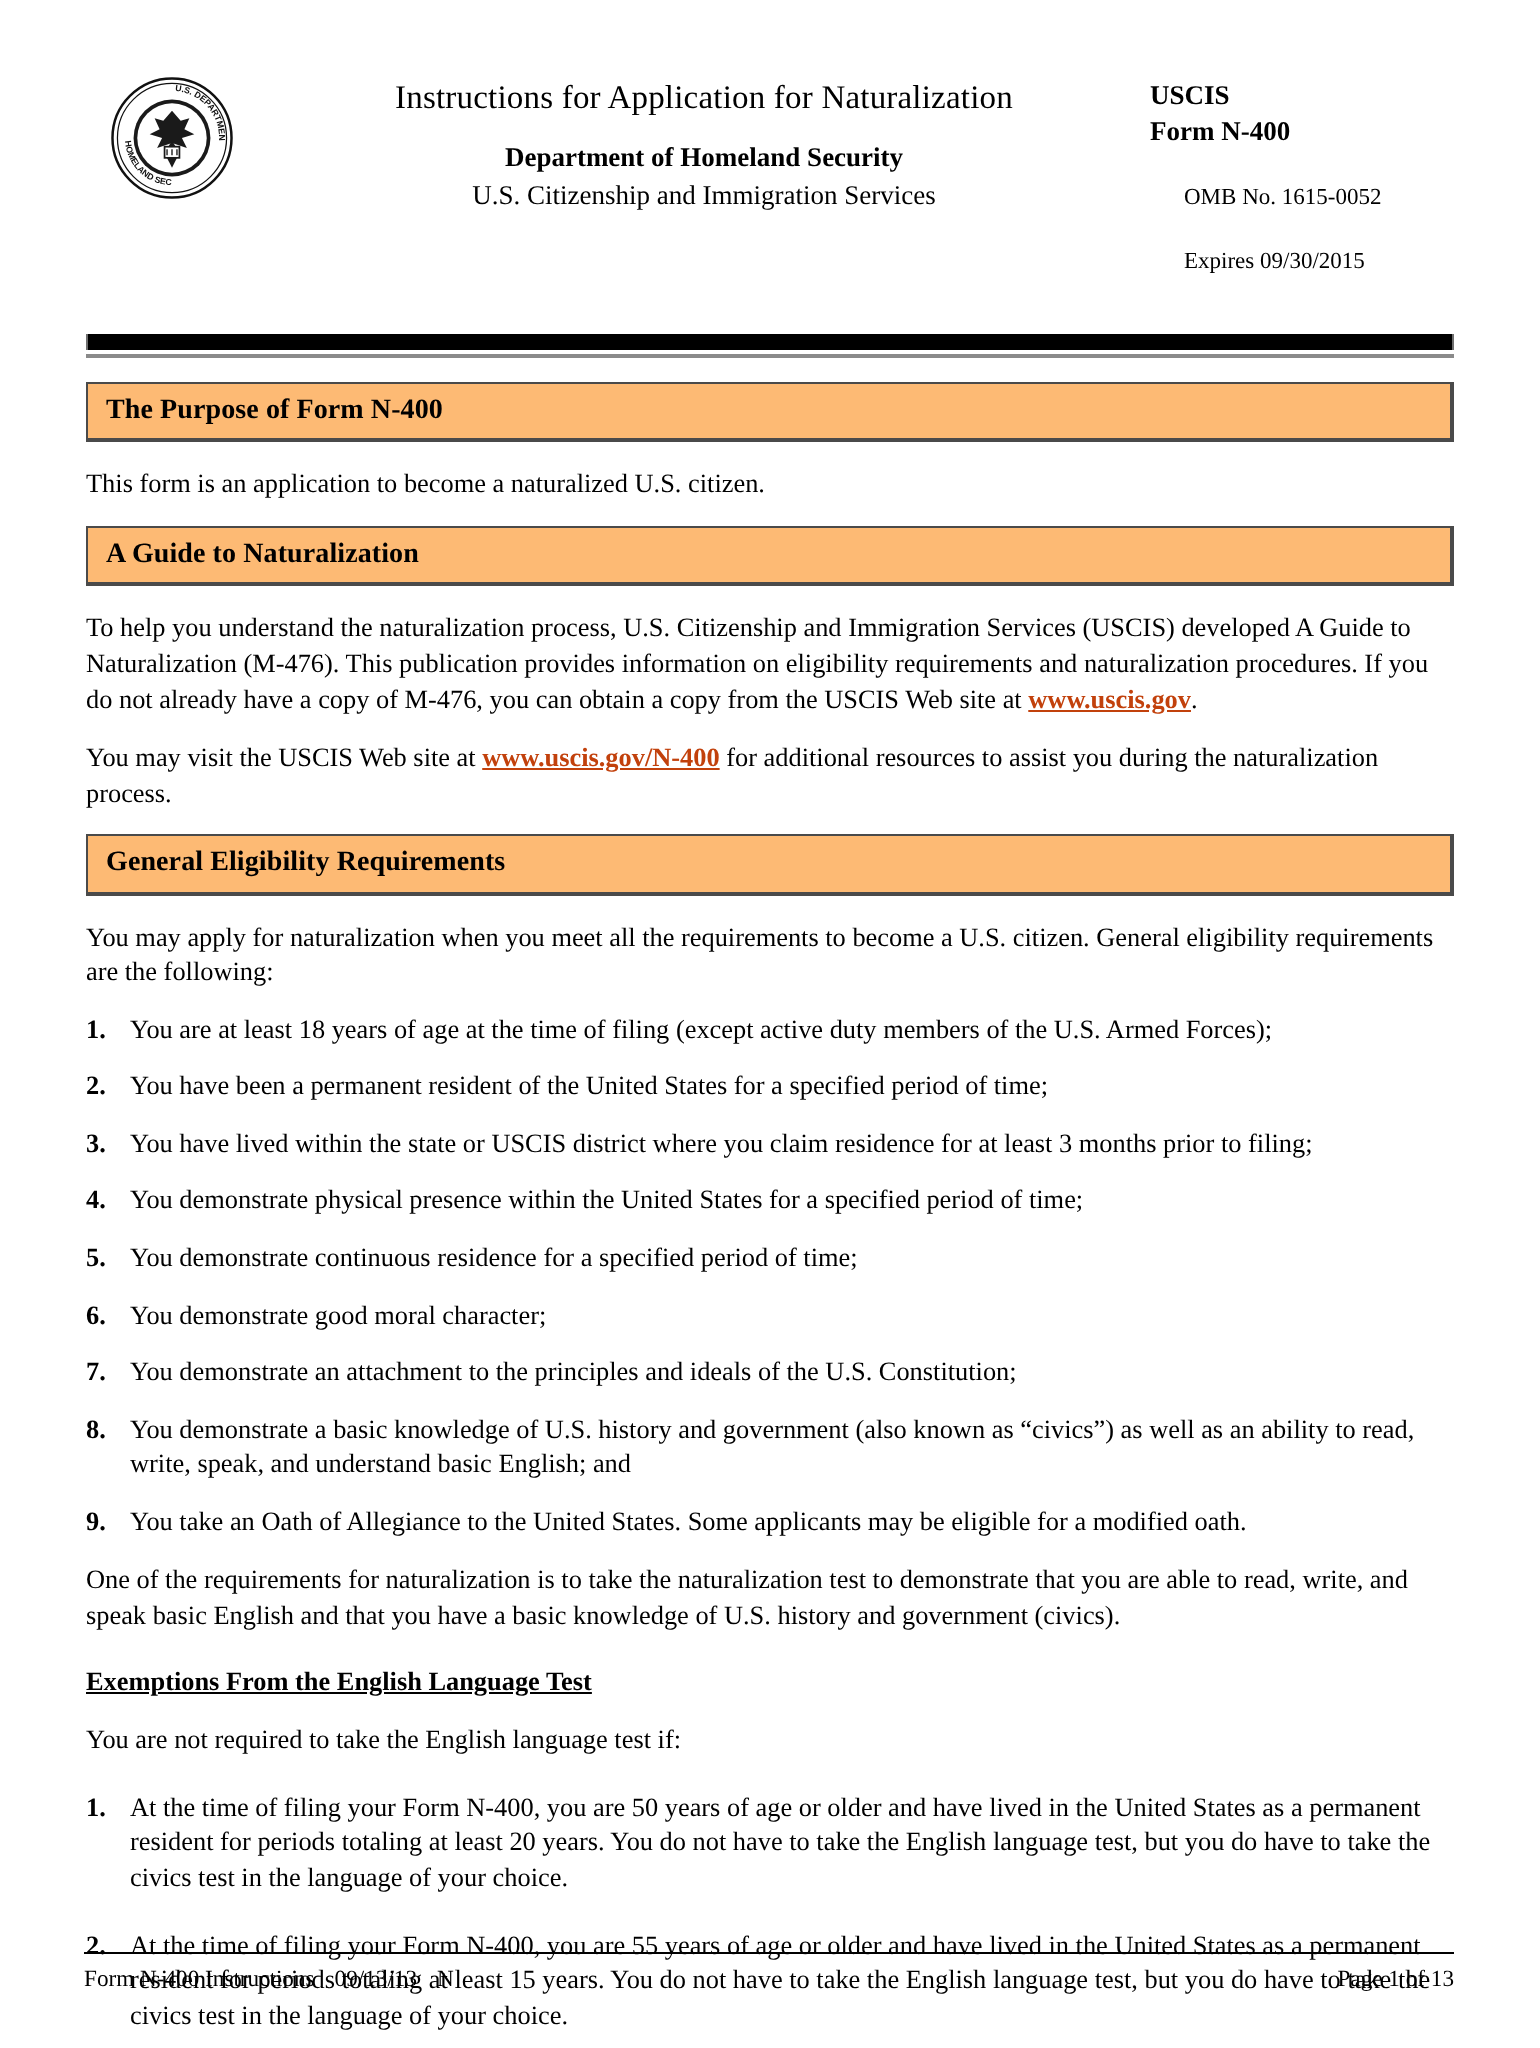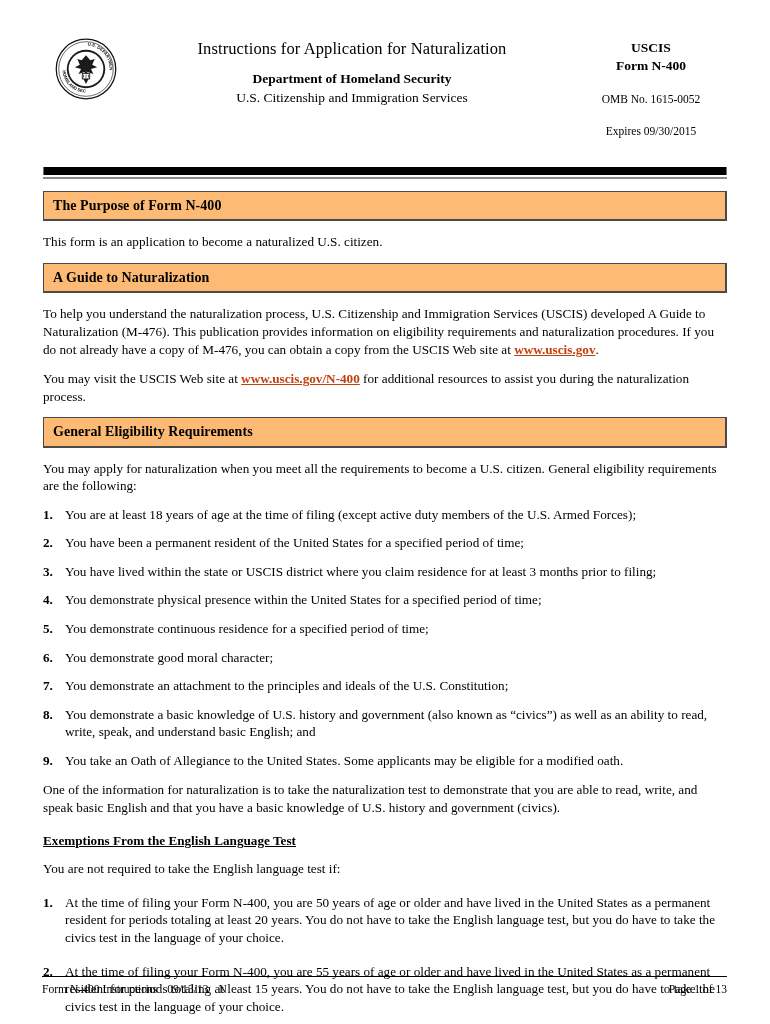--- a/index.html
+++ b/index.html
@@ -62,21 +62,21 @@
   }
   .uscis-line {
     font-size: 13.5px;
     font-weight: normal;
     line-height: 1.2;
     margin: 0;
   }
   .meta-col {
     width: 152px;
     flex: 0 0 152px;
-    text-align: center;
+    text-align: left;
     padding-top: 5px;
   }
   .meta-strong {
     font-size: 13.5px;
     font-weight: bold;
     line-height: 1.32;
     margin: 0;
   }
   .meta-small {
     font-size: 11.5px;
@@ -265,21 +265,21 @@
       <li><span class="num">2.</span><span>You have been a permanent resident of the United States for a specified period of time;</span></li>
       <li><span class="num">3.</span><span>You have lived within the state or USCIS district where you claim residence for at least 3 months prior to filing;</span></li>
       <li><span class="num">4.</span><span>You demonstrate physical presence within the United States for a specified period of time;</span></li>
       <li><span class="num">5.</span><span>You demonstrate continuous residence for a specified period of time;</span></li>
       <li><span class="num">6.</span><span>You demonstrate good moral character;</span></li>
       <li><span class="num">7.</span><span>You demonstrate an attachment to the principles and ideals of the U.S. Constitution;</span></li>
       <li><span class="num">8.</span><span>You demonstrate a basic knowledge of U.S. history and government (also known as “civics”) as well as an ability to read, write, speak, and understand basic English; and</span></li>
       <li><span class="num">9.</span><span>You take an Oath of Allegiance to the United States.  Some applicants may be eligible for a modified oath.</span></li>
     </ol>
 
-    <p class="body">One of the information for naturalization is to take the naturalization test to demonstrate that you are able to read, write, and speak basic English and that you have a basic knowledge of U.S. history and government (civics).</p>
+    <p class="body">One of the requirements for naturalization is to take the naturalization test to demonstrate that you are able to read, write, and speak basic English and that you have a basic knowledge of U.S. history and government (civics).</p>
     <div>
       <span class="sub-head">Exemptions From the English Language Test</span>
     </div>
     <p class="body tight">You are not required to take the English language test if:</p>
     <ol class="numlist spaced">
       <li><span class="num">1.</span><span>At the time of filing your Form N-400, you are 50 years of age or older and have lived in the United States as a permanent resident for periods totaling at least 20 years.  You do not have to take the English language test, but you do have to take the civics test in the language of your choice.</span></li>
       <li><span class="num">2.</span><span>At the time of filing your Form N-400, you are 55 years of age or older and have lived in the United States as a permanent resident for periods totaling at least 15 years.  You do not have to take the English language test, but you do have to take the civics test in the language of your choice.</span></li>
     </ol>
 
   </div>

